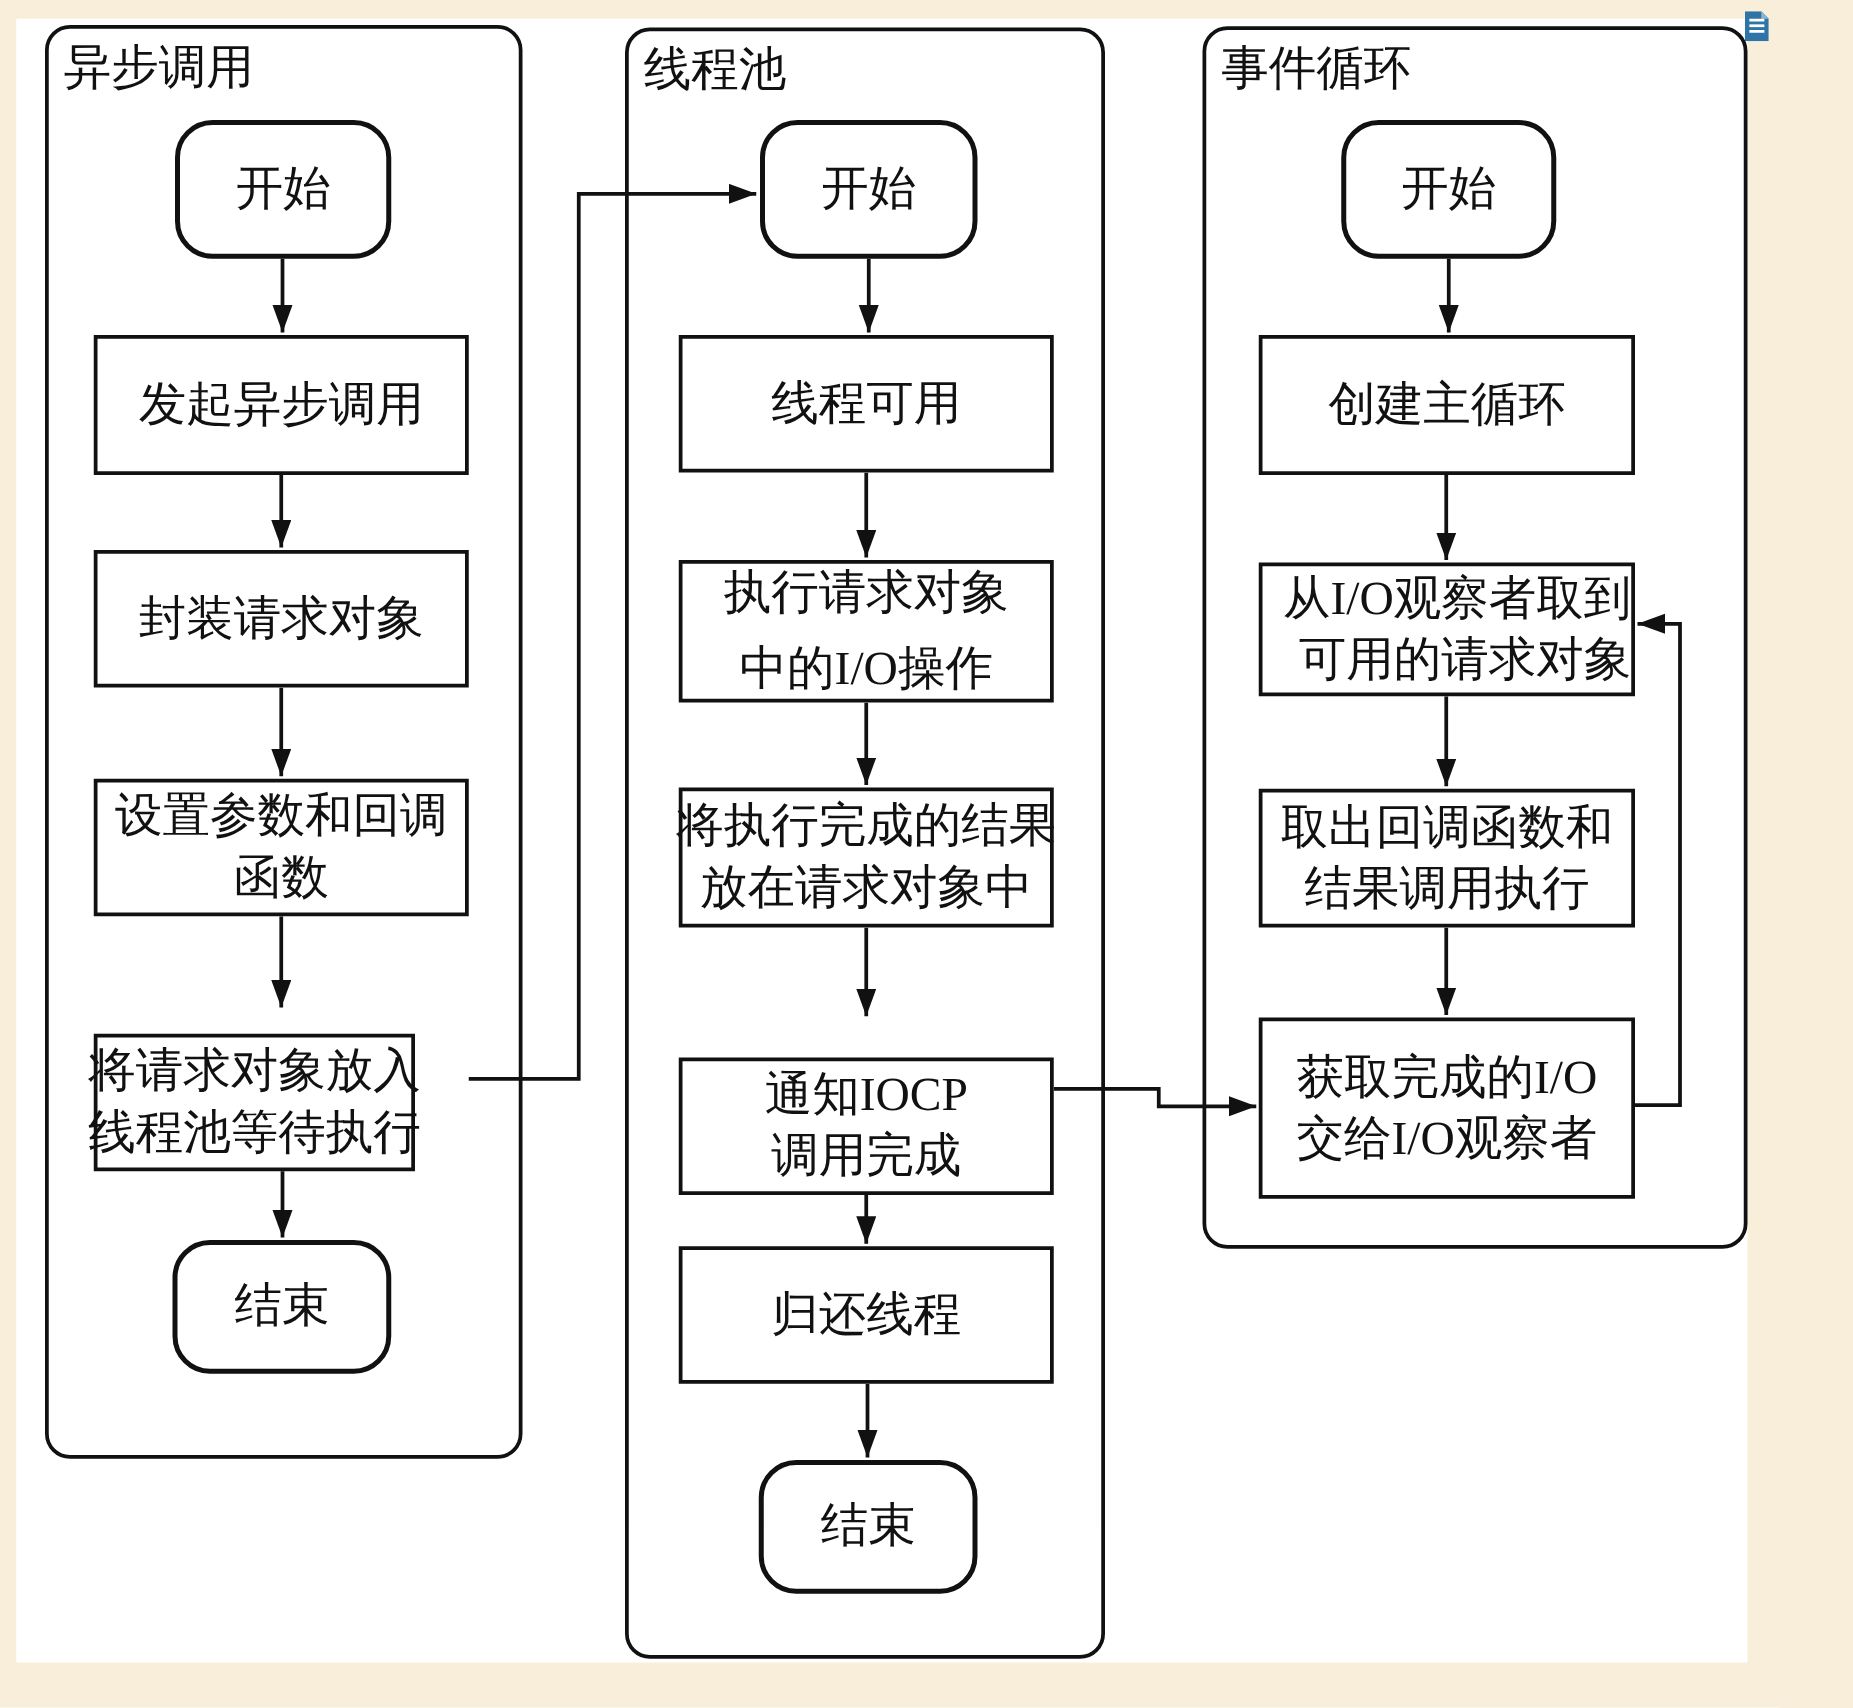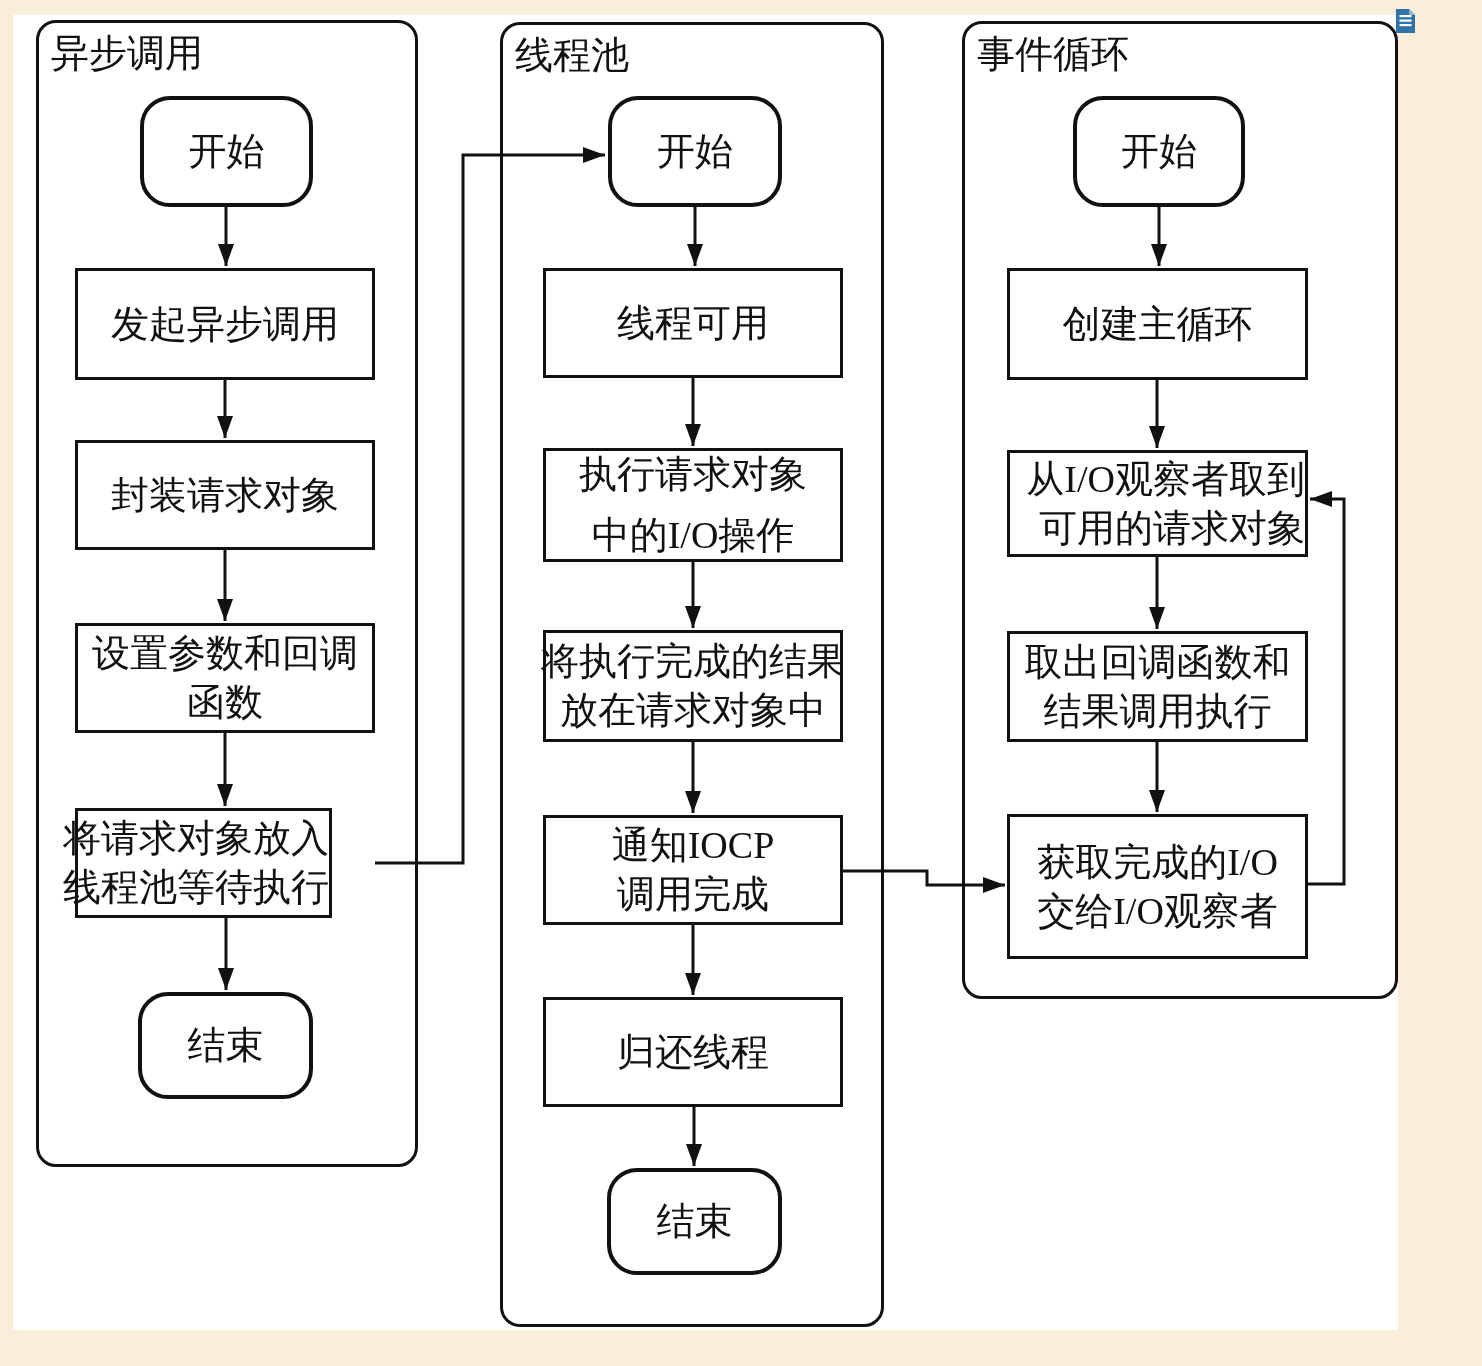--- a/index.html
+++ b/index.html
@@ -113,21 +113,21 @@
   <div class="node" style="left:75px; top:268px; width:300px; height:112px;">
     <span>发起异步调用</span>
   </div>
   <div class="node" style="left:75px; top:440px; width:300px; height:110px;">
     <span>封装请求对象</span>
   </div>
   <div class="node" style="left:75px; top:623px; width:300px; height:110px;">
     <span>设置参数和回调</span>
     <span>函数</span>
   </div>
-  <div class="node" style="left:75px; top:808px; width:257px; height:110px;align-items:flex-end;">
+  <div class="node" style="left:75px; top:827px; width:257px; height:110px;">
     <span>将请求对象放入</span>
     <span>线程池等待执行</span>
   </div>
   <div class="node terminator" style="left:138px; top:992px; width:175px; height:107px;">
     <span>结束</span>
   </div>
 
   <div class="node terminator" style="left:608px; top:96px; width:174px; height:111px;">
     <span>开始</span>
   </div>
@@ -135,21 +135,21 @@
     <span>线程可用</span>
   </div>
   <div class="node" style="left:543px; top:448px; width:300px; height:114px;gap:12px;">
     <span>执行请求对象</span>
     <span>中的I/O操作</span>
   </div>
   <div class="node" style="left:543px; top:630px; width:300px; height:112px;">
     <span>将执行完成的结果</span>
     <span>放在请求对象中</span>
   </div>
-  <div class="node" style="left:543px; top:815px; width:300px; height:110px;">
+  <div class="node" style="left:543px; top:846px; width:300px; height:110px;">
     <span>通知IOCP</span>
     <span>调用完成</span>
   </div>
   <div class="node" style="left:543px; top:997px; width:300px; height:110px;">
     <span>归还线程</span>
   </div>
   <div class="node terminator" style="left:607px; top:1168px; width:175px; height:107px;">
     <span>结束</span>
   </div>
 

